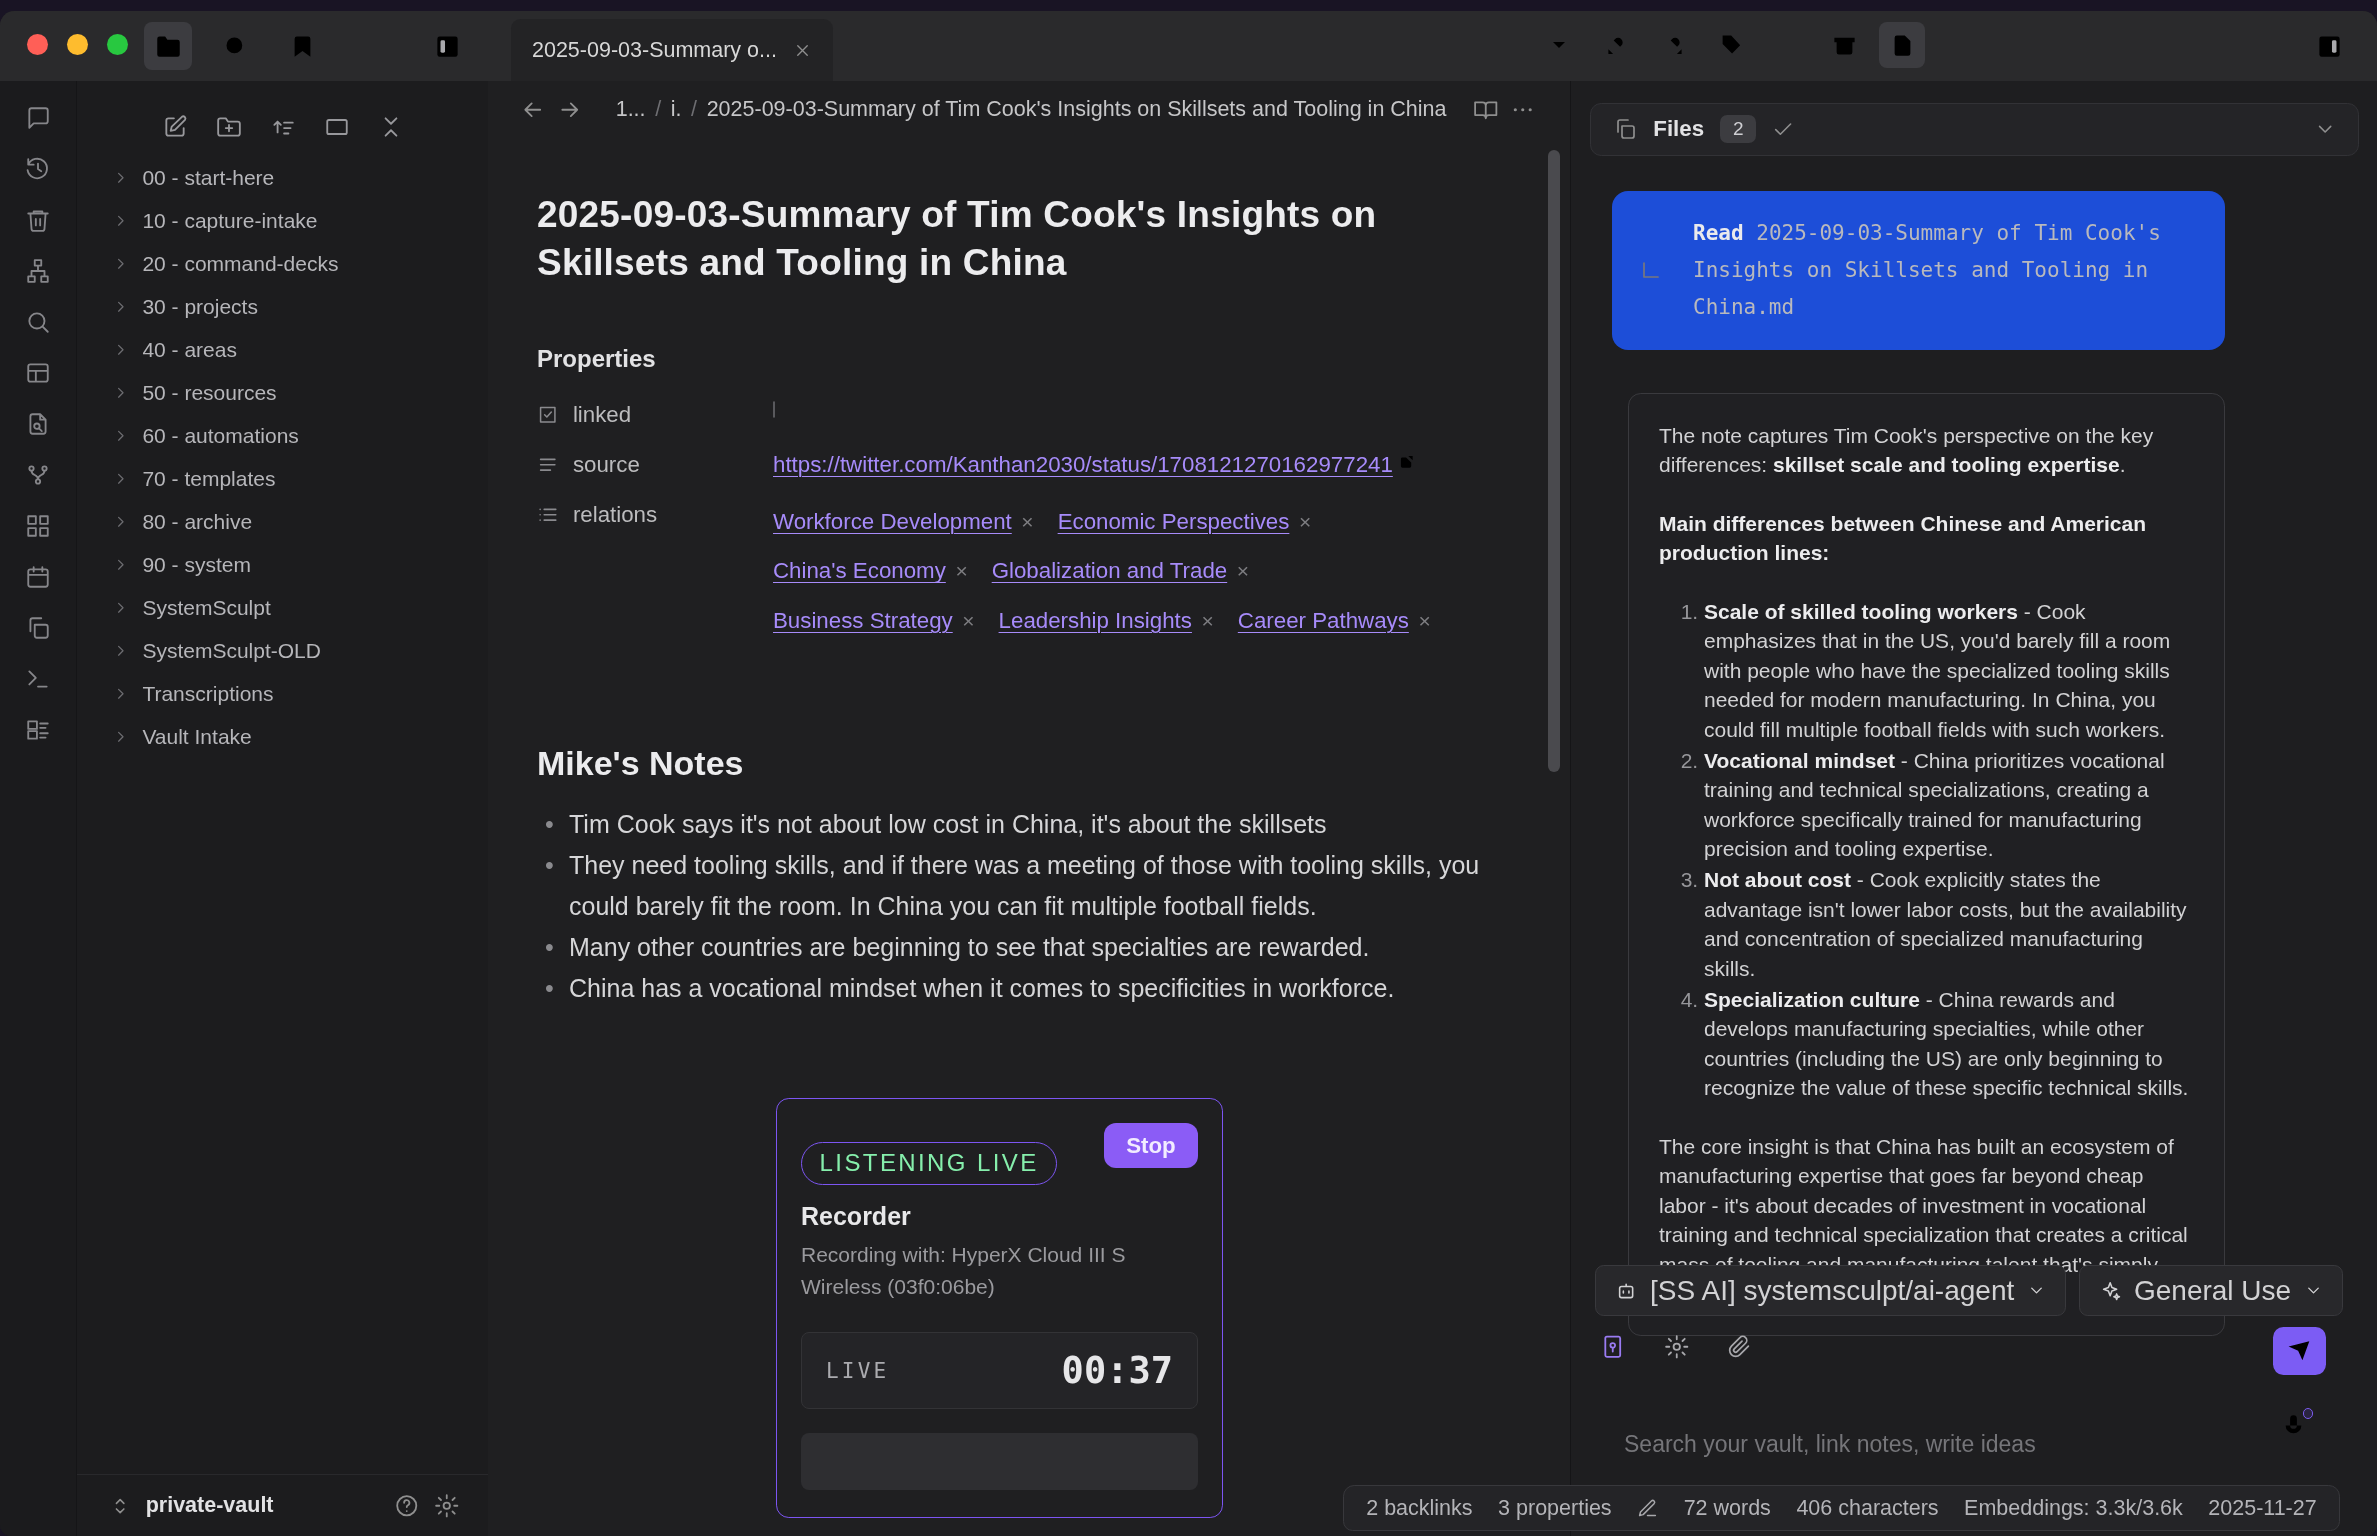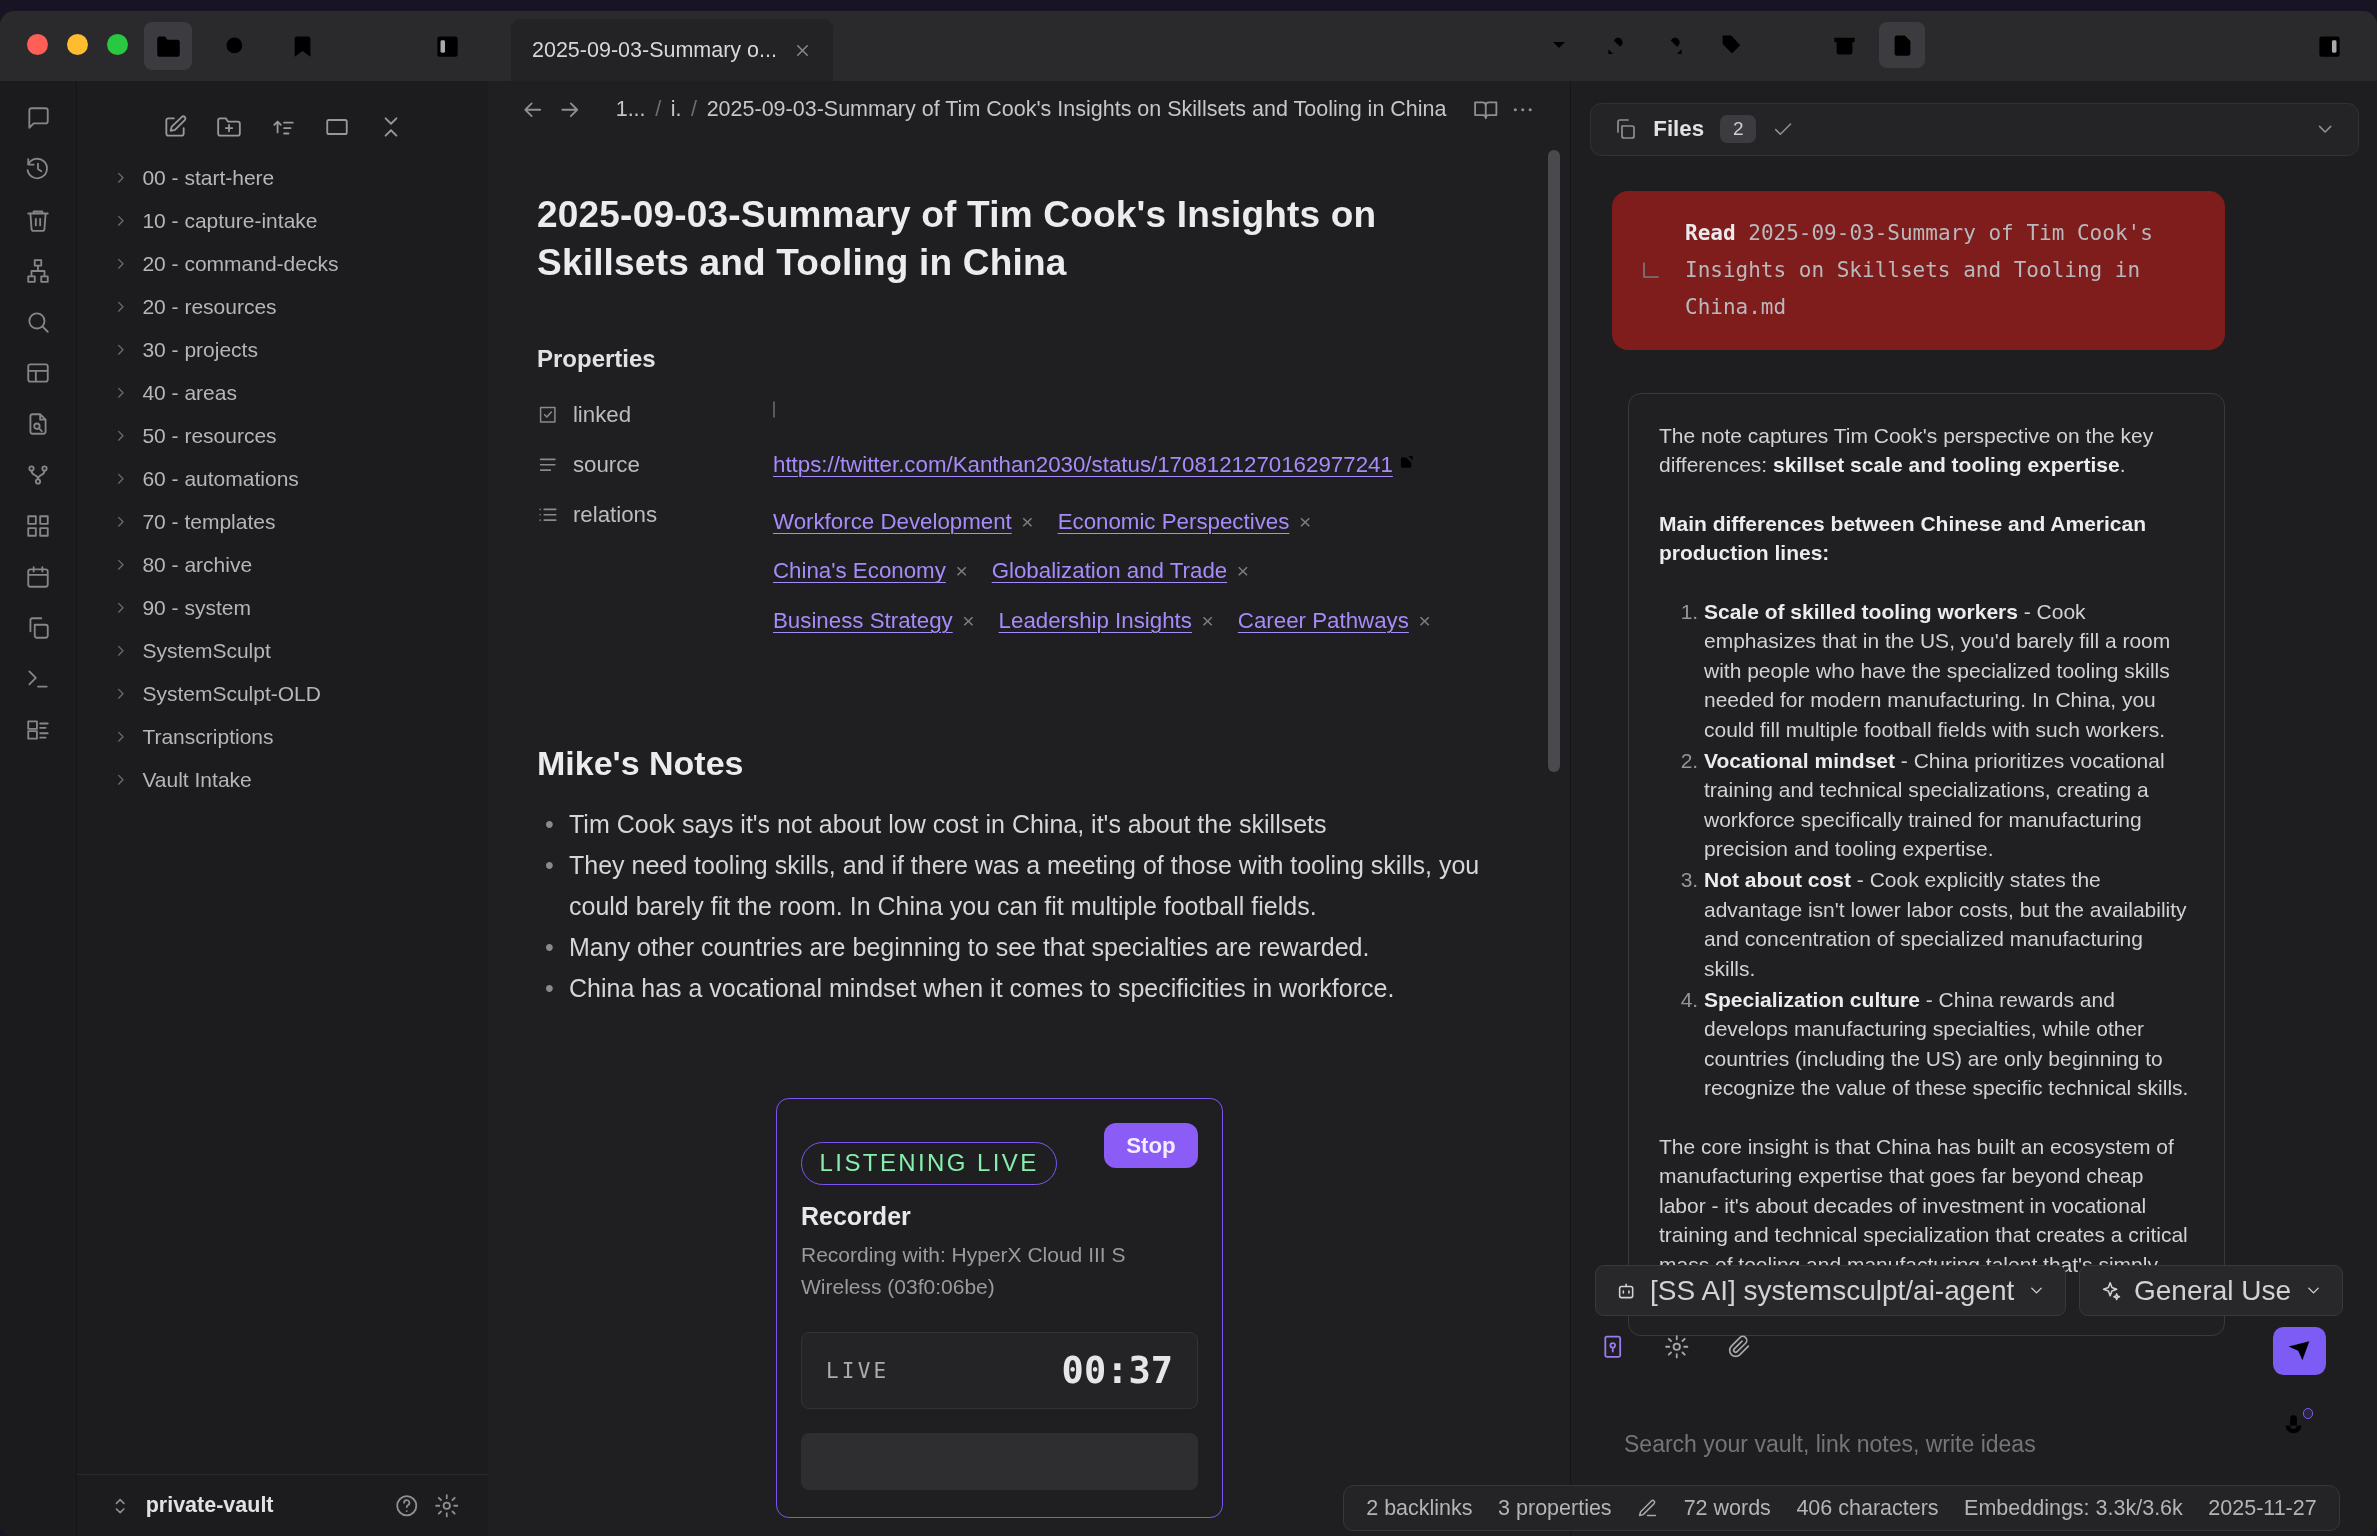--- a/index.html
+++ b/index.html
@@ -86,21 +86,21 @@
   .rec-settings{margin-top:24px;background:#2e2e31;border-radius:8px;height:57px;display:flex;align-items:center;
     justify-content:space-between;padding:0 21px;}
 
   
   .rightpanel{position:absolute;left:1570px;top:70px;bottom:0;right:0;background:var(--panel);border-left:0.8px solid var(--gap);}
   .files-pill{margin:21.5px 17.6px 0 19px;height:53px;background:#242427;border:0.8px solid #323236;border-radius:11.2px;
     display:flex;align-items:center;padding:0 22.3px;gap:16px;}
   .files-label{font-size:22.3px;font-weight:bold;color:#e2e2e4;}
   .files-badge{background:#3c3c40;border-radius:7.2px;color:#cfcfd3;font-size:19px;padding:3.2px 12.8px;}
   .files-pill .chev{margin-left:auto;}
-  .read-card{margin:35px 152px 0 41px;background:#7f1d1d;border-radius:16px;padding:24px 27px;display:flex;gap:22px;}
+  .read-card{margin:35px 152px 0 41px;background:#1d4ed8;border-radius:16px;padding:24px 27px;display:flex;gap:30px;}
   .read-corner{color:#78787c;margin-top:3.2px;}
   .read-text{font-family:"DejaVu Sans Mono",monospace;font-size:21px;line-height:37px;color:#b9b9bd;}
   .read-text b{color:#eaeaec;}
   .resp-card{margin:43px 152px 0 57px;border:0.8px solid #3a3a3e;background:#202023;border-radius:12.8px;padding:27px 30px 24px;}
   .resp-card p{font-size:21px;line-height:29.5px;color:#d2d2d4;margin-bottom:29px;}
   .resp-card p:last-child{margin-bottom:1.6px;}
   .resp-card b{color:#ececee;}
   .resp-card ol{margin:0 0 29px 0;padding-left:45px;}
   .resp-card ol li{font-size:21px;line-height:29.5px;color:#d2d2d4;margin-bottom:1.6px;}
   .resp-card ol li::marker{color:#96969a;}
@@ -335,28 +335,20 @@
             </svg>
           </span>
           <span class="folder-label">20 - command-decks</span>
         </div>
         <div class="folder-row">
           <span class="ic">
             <svg width="17.6" height="17.6" viewBox="0 0 24 24">
               <path d="M9 6l6 6-6 6"></path>
             </svg>
           </span>
-          <span class="folder-label">20 - resources</span>
-        </div>
-        <div class="folder-row">
-          <span class="ic">
-            <svg width="17.6" height="17.6" viewBox="0 0 24 24">
-              <path d="M9 6l6 6-6 6"></path>
-            </svg>
-          </span>
           <span class="folder-label">30 - projects</span>
         </div>
         <div class="folder-row">
           <span class="ic">
             <svg width="17.6" height="17.6" viewBox="0 0 24 24">
               <path d="M9 6l6 6-6 6"></path>
             </svg>
           </span>
           <span class="folder-label">40 - areas</span>
         </div>

